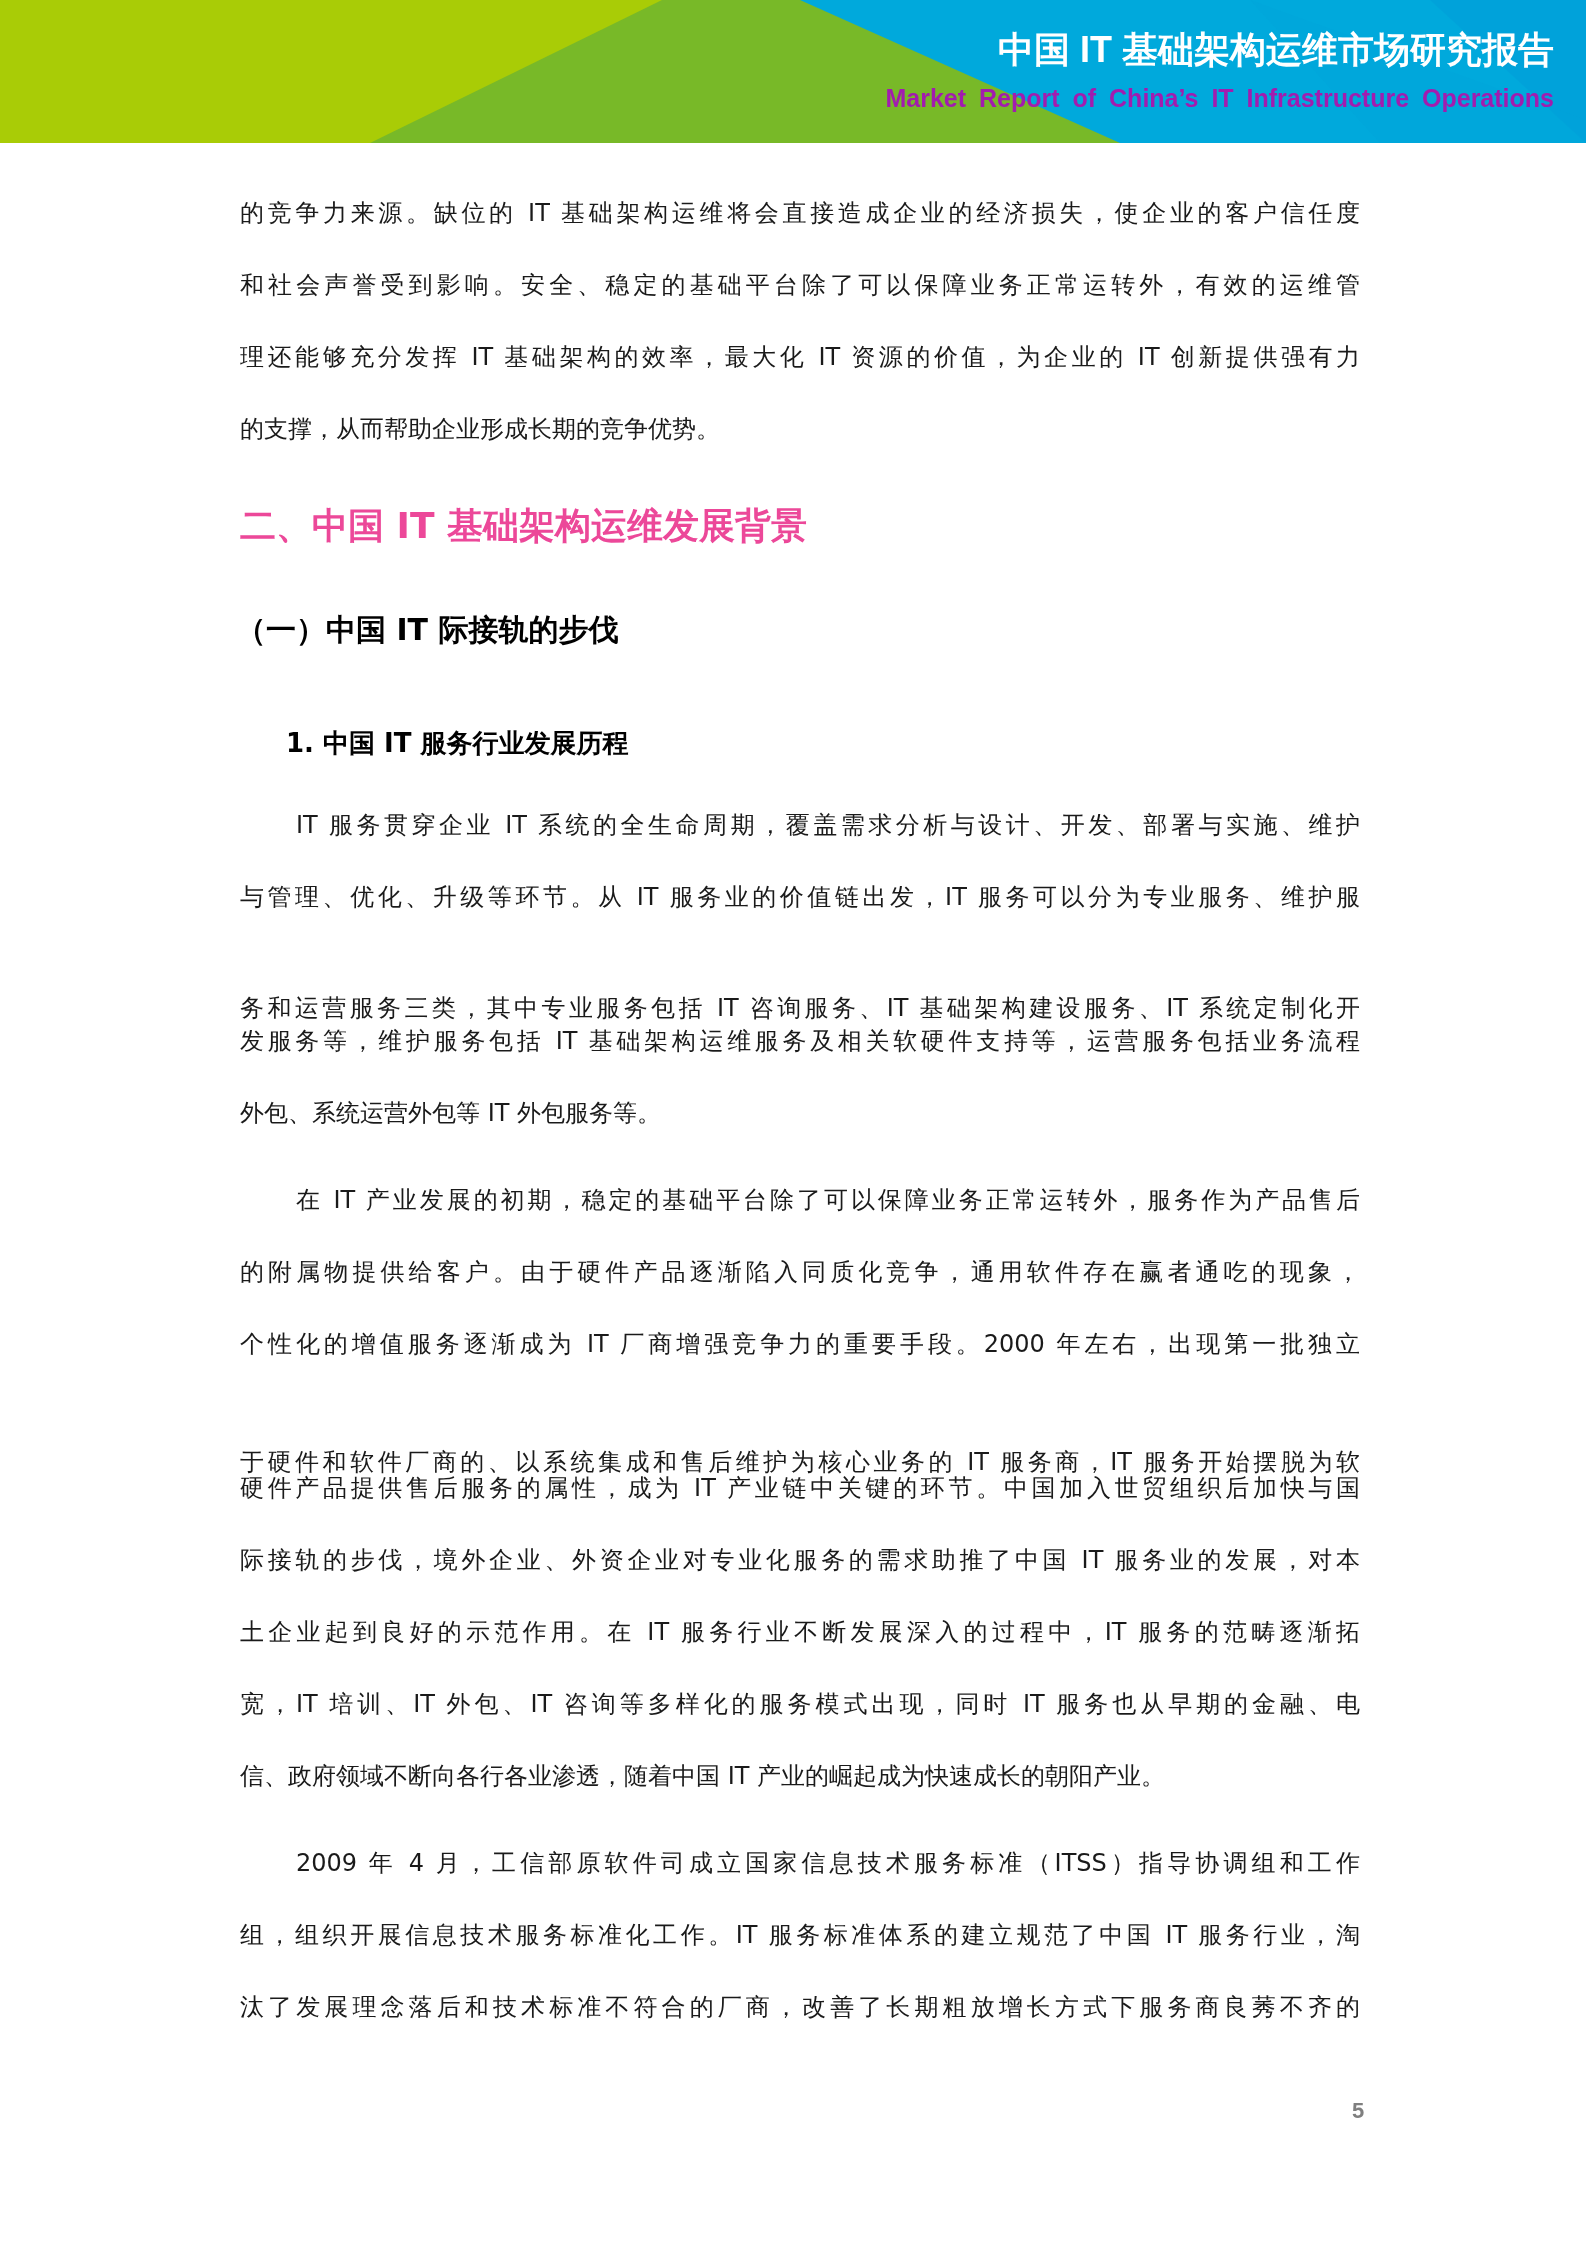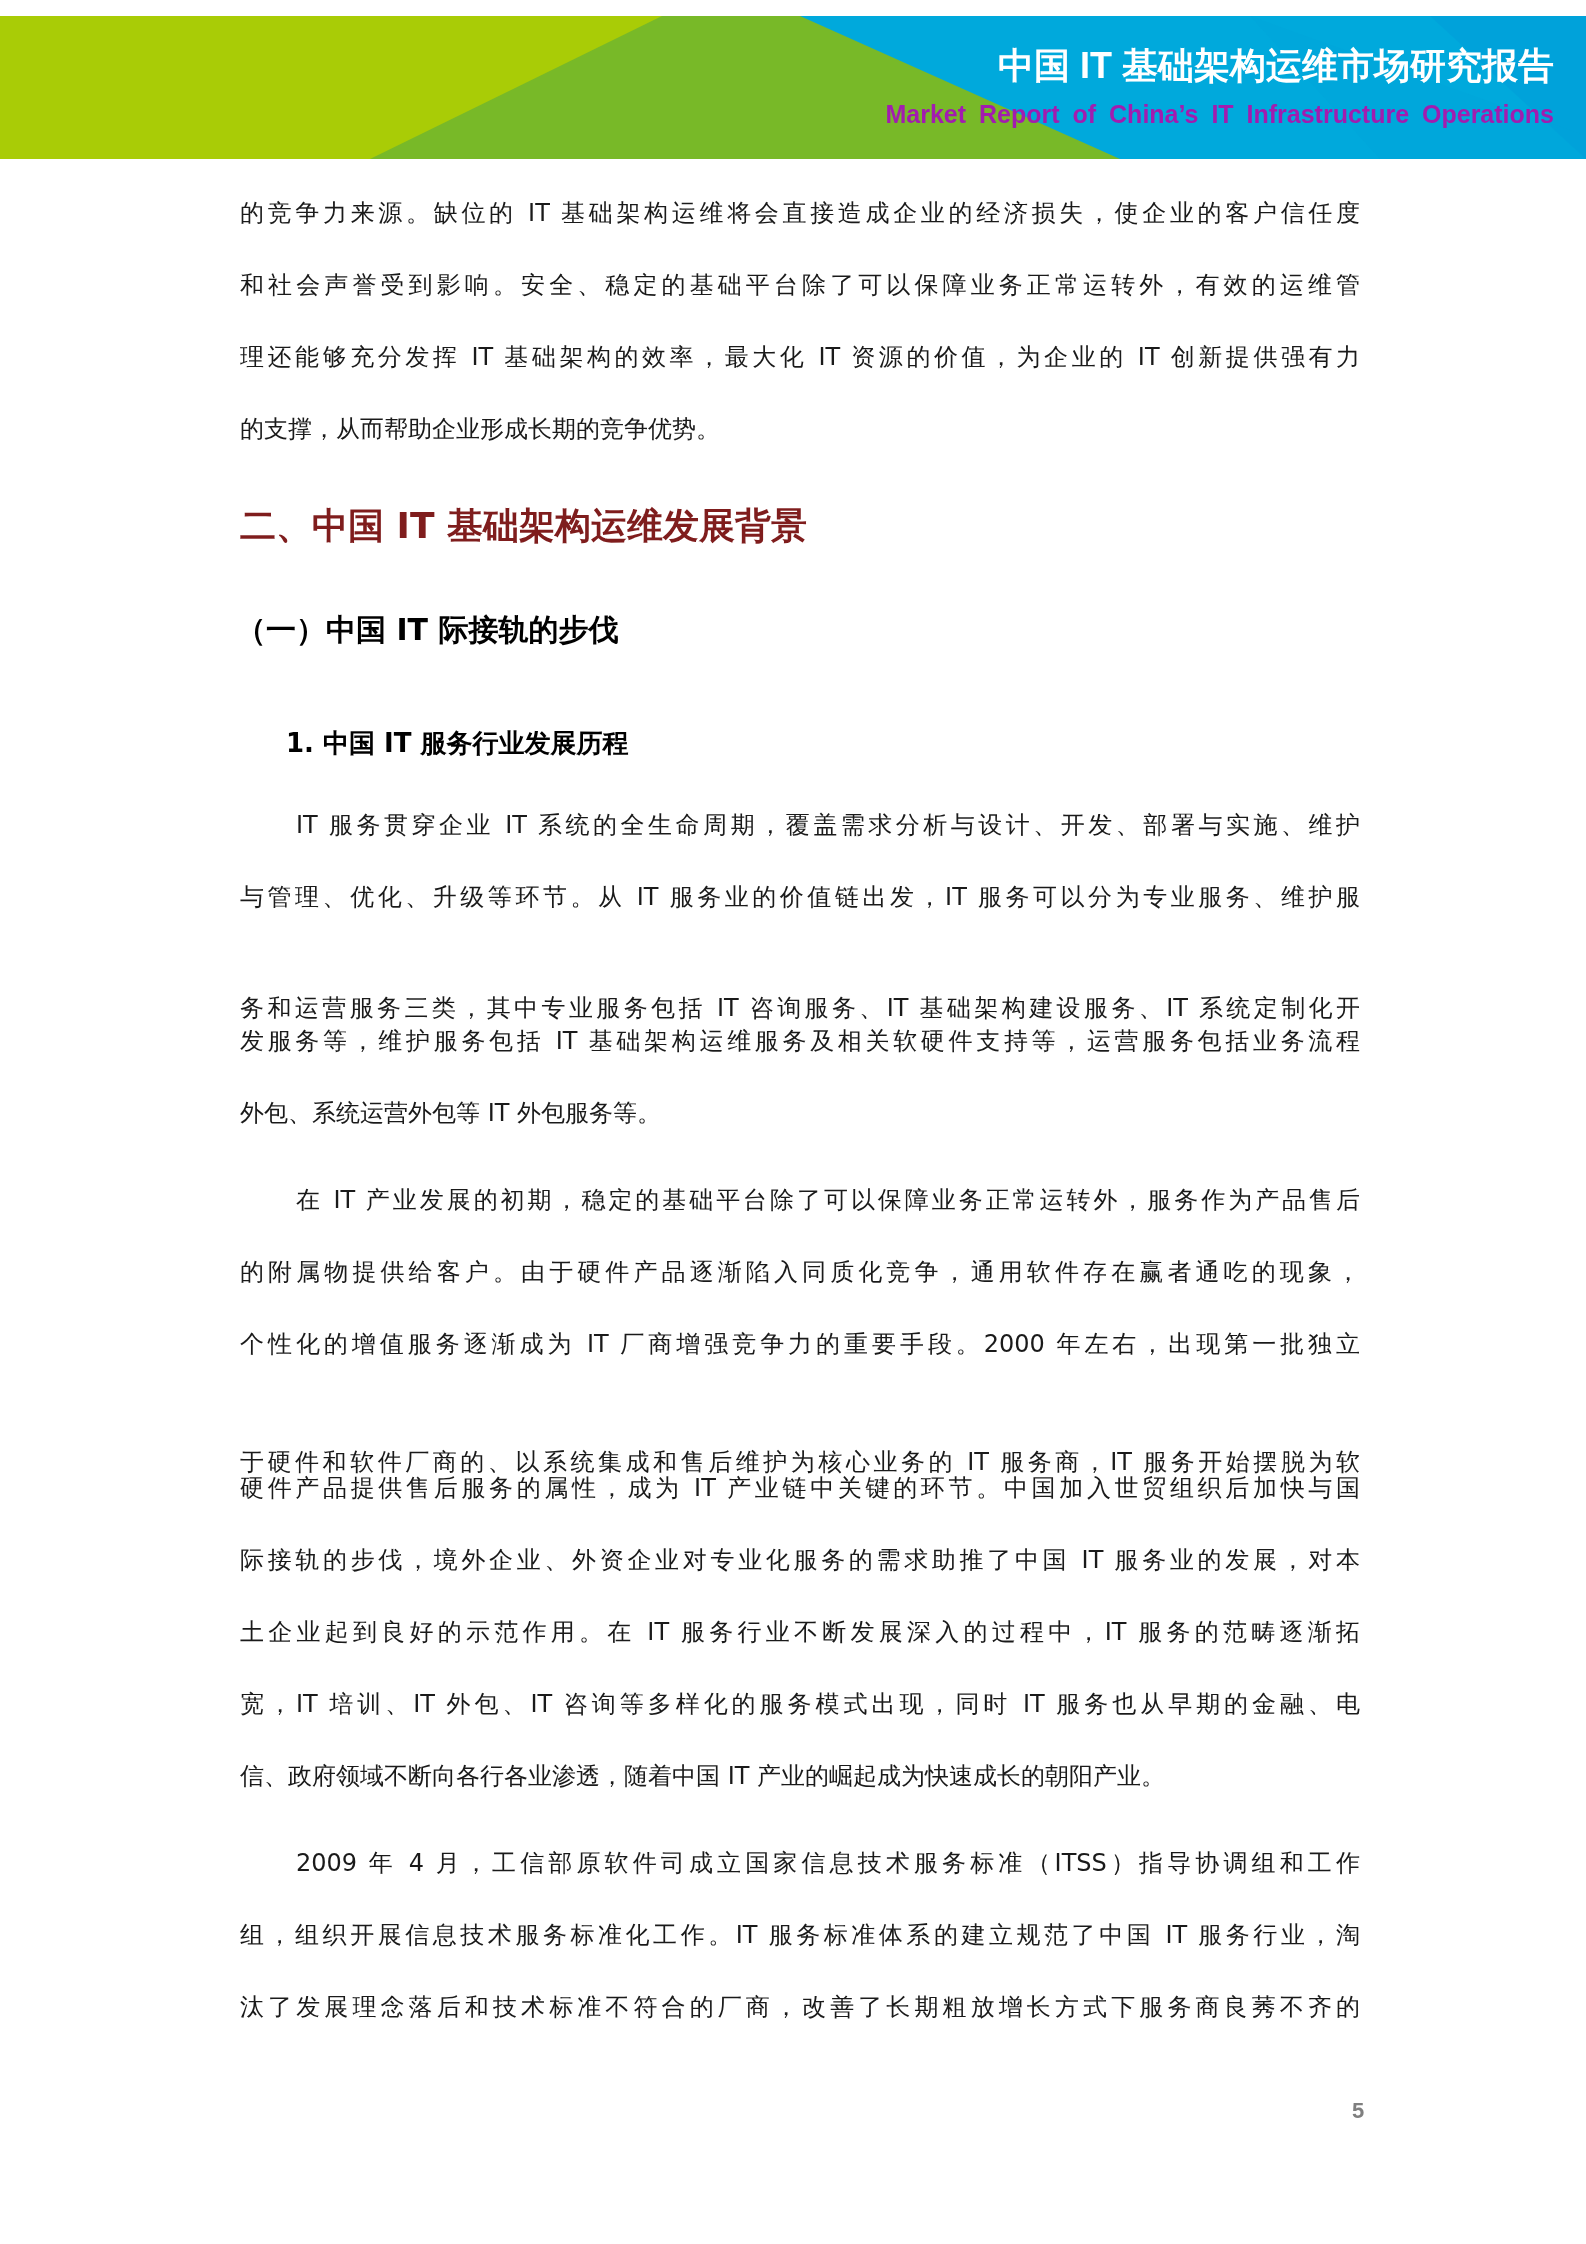--- a/index.html
+++ b/index.html
@@ -1,31 +1,31 @@
 <!DOCTYPE html>
 <html><head>
 <meta charset="utf-8">
 <style>
   html, body { margin: 0; padding: 0; background: #ffffff; }
   body { width: 1586px; height: 2244px; position: relative; overflow: hidden;
          font-family: "DejaVu Sans", "Liberation Sans", sans-serif; color: #1a1a1a; }
-  .banner { position: absolute; left: 0; top: 16px; width: 1586px; height: 143px; overflow: hidden; }
+  .banner { position: absolute; left: 0; top: 0; width: 1586px; height: 143px; overflow: hidden; }
   .banner svg { position: absolute; left: 0; top: 0; }
   .banner-title { position: absolute; right: 32px; top: 26px; color: #ffffff; font-weight: bold;
                   font-size: 36px; letter-spacing: 0px; white-space: nowrap;
                   font-family: "Liberation Sans", "DejaVu Sans", sans-serif; }
   .banner-subtitle { position: absolute; right: 32px; top: 84px; color: #a21caf; font-weight: bold;
                      font-size: 25px; white-space: nowrap; word-spacing: 6px;
                      font-family: "Liberation Sans", sans-serif; }
   .content { position: absolute; left: 240px; top: 0; width: 1120px; }
   .line { position: absolute; left: 0; white-space: nowrap; font-size: 24px; line-height: 36px;
           width: 1120px; text-align: justify; text-align-last: justify; }
   .line.last { text-align-last: left; }
   .line.indent { padding-left: 56px; box-sizing: border-box; }
-  .h1 { position: absolute; left: 0; font-size: 36px; font-weight: bold; white-space: nowrap; color: #7f1d1d; }
+  .h1 { position: absolute; left: 0; font-size: 36px; font-weight: bold; white-space: nowrap; color: #ec4899; }
   .h2 { position: absolute; left: 0; font-size: 30px; font-weight: bold; white-space: nowrap; color: #000; }
   .h3 { position: absolute; left: 0; font-size: 26px; font-weight: bold; white-space: nowrap; color: #000; margin-left: 46px; }
   .page-number { position: absolute; left: 1352px; top: 2098px; font-size: 22px; font-weight: bold;
                  color: #7f7f7f; font-family: "Liberation Sans", sans-serif; }
 </style>
 </head>
 <body>
 
 <div class="banner">
   <svg width="1586" height="143" viewBox="0 0 1586 143">

